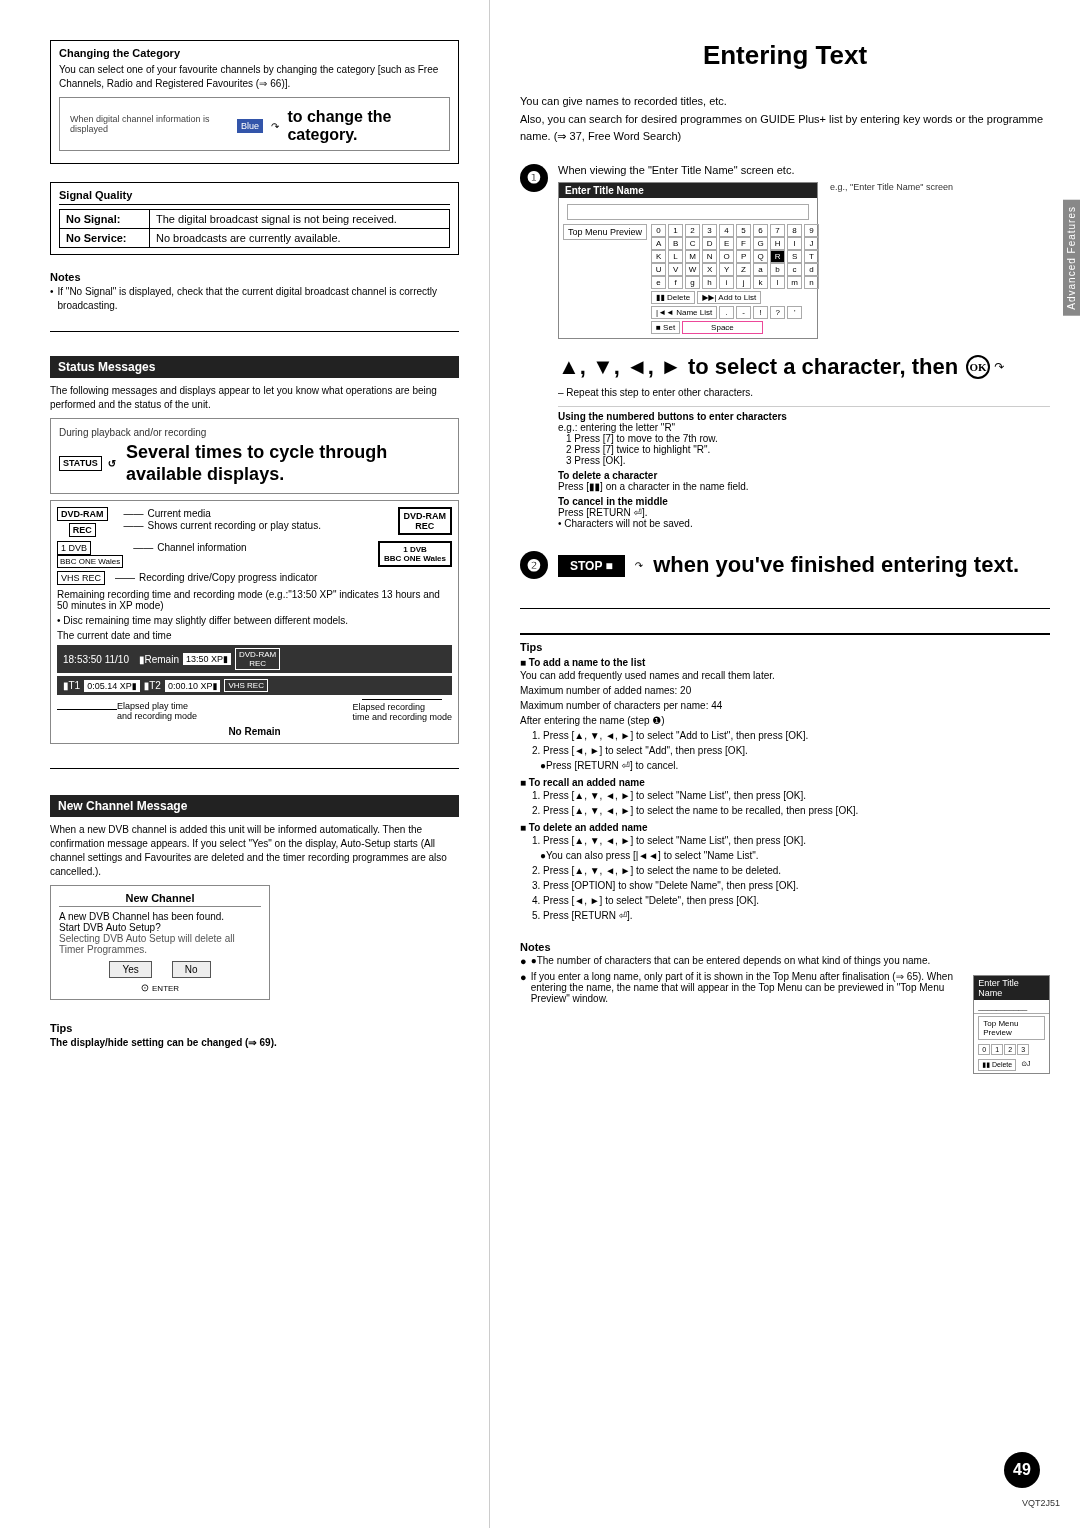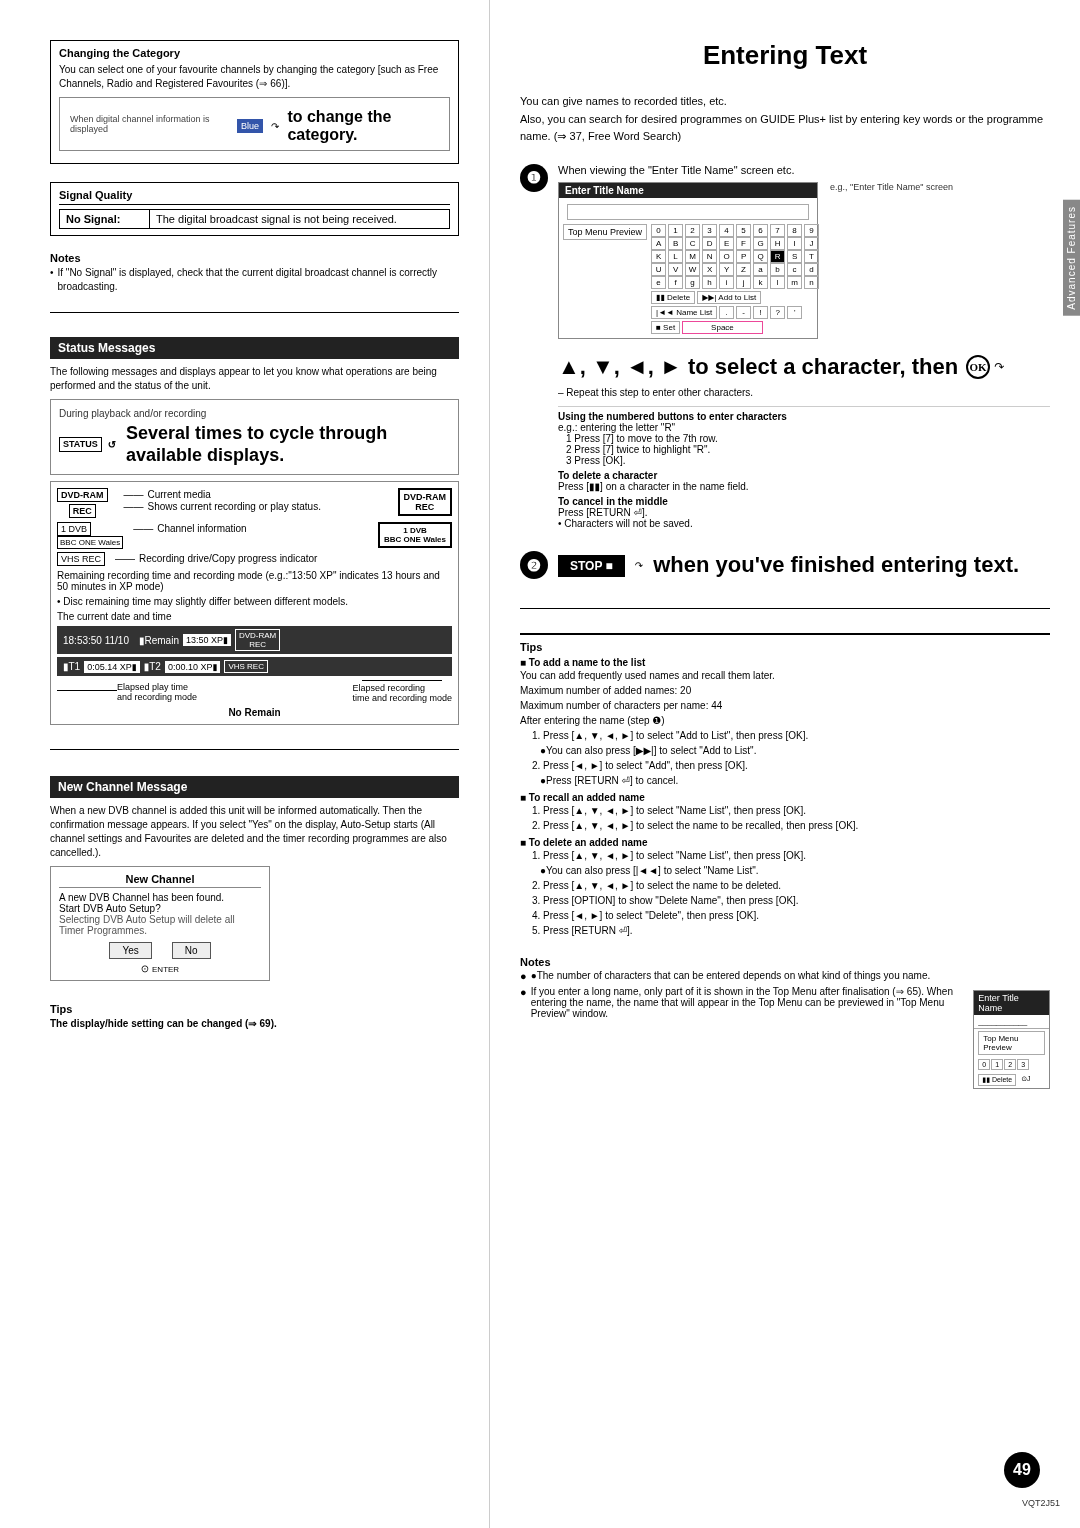--- a/index.html
+++ b/index.html
@@ -525,20 +525,24 @@
       </div>
     </div>
 
     <div class="section-box">
       <div class="section-box-title">Signal Quality</div>
       <table class="signal-table">
         <tbody>
             <tr>
           <td>No Signal:</td>
           <td>The digital broadcast signal is not being received.</td>
+        </tr>
+        <tr>
+          <td>No Service:</td>
+          <td>No broadcasts are currently available.</td>
         </tr>
       </tbody>
         </table>
     </div>
 
     <div class="notes-section">
       <div class="notes-title">Notes</div>
       <div class="bullet-item">
         <span>•</span>
         <span>If "No Signal" is displayed, check that the current digital broadcast channel is correctly broadcasting.</span>
@@ -831,21 +835,20 @@
 
     <div class="tips-right">
       <div class="tips-right-title">Tips</div>
 
       <div class="tip-sub-title">■ To add a name to the list</div>
       <div class="tips-right-text">You can add frequently used names and recall them later.</div>
       <div class="tips-right-text">Maximum number of added names: 20</div>
       <div class="tips-right-text">Maximum number of characters per name: 44</div>
       <div class="tips-right-text">After entering the name (step ❶)</div>
       <div class="tips-right-text indent">1.  Press [▲, ▼, ◄, ►] to select "Add to List", then press [OK].</div>
-      <div class="tips-right-text indent2">●You can also press [▶▶|] to select "Add to List".</div>
       <div class="tips-right-text indent">2.  Press [◄, ►] to select "Add", then press [OK].</div>
       <div class="tips-right-text indent2">●Press [RETURN ⏎] to cancel.</div>
 
       <div class="tip-sub-title" style="margin-top:4px;">■ To recall an added name</div>
       <div class="tips-right-text indent">1.  Press [▲, ▼, ◄, ►] to select "Name List", then press [OK].</div>
       <div class="tips-right-text indent">2.  Press [▲, ▼, ◄, ►] to select the name to be recalled, then press [OK].</div>
 
       <div class="tip-sub-title" style="margin-top:4px;">■ To delete an added name</div>
       <div class="tips-right-text indent">1.  Press [▲, ▼, ◄, ►] to select "Name List", then press [OK].</div>
       <div class="tips-right-text indent2">●You can also press [|◄◄] to select "Name List".</div>

